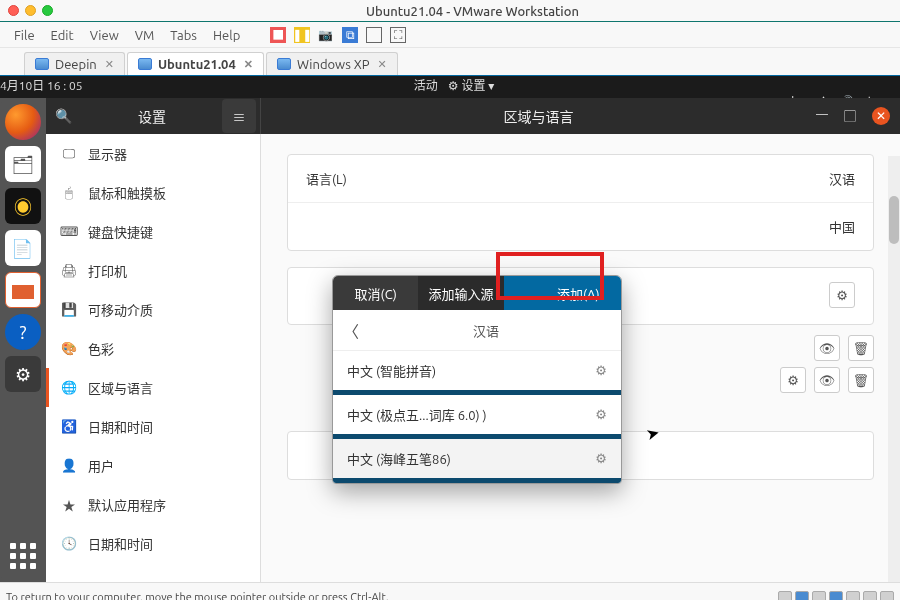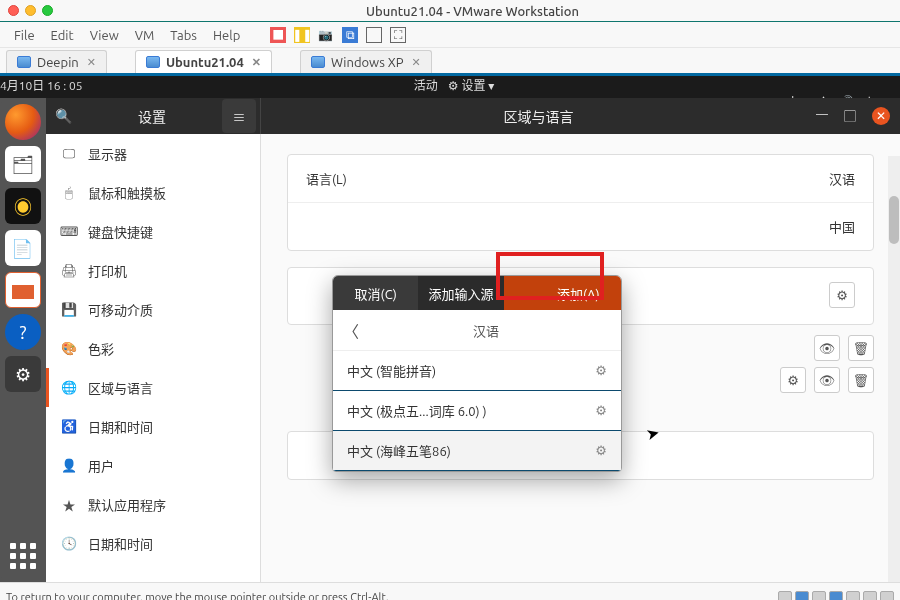--- a/index.html
+++ b/index.html
@@ -17,21 +17,21 @@
   
   .vm-menu { height: 26px; display: flex; align-items: center; gap: 4px; padding: 0 8px; background: #f8f8f8; border-bottom: 1px solid #e6e6e6; }
   .vm-menu span { padding: 3px 6px; color: #555; cursor: default; }
   .tb-icon { width: 16px; height: 16px; display: inline-flex; align-items: center; justify-content: center; font-size: 12px; margin-left: 4px; }
   .tb-icon.red { background: #e55; color: #fff; }
   .tb-icon.yel { background: #f0c420; color: #fff; }
   .tb-icon.blu { background: #3a7bd5; color: #fff; }
   .tb-icon.box { border: 1.5px solid #666; }
 
   
-  .vm-tabs { height: 28px; display: flex; align-items: flex-end; padding: 0 6px; background: #f8f8f8; border-bottom: 3px solid #0369a1; gap: 26px; }
+  .vm-tabs { height: 28px; display: flex; align-items: flex-end; padding: 0 24px; background: #f8f8f8; border-bottom: 1px solid #0369a1; }
   .vm-tab { display: flex; align-items: center; gap: 6px; padding: 4px 10px; margin-right: 2px; background: #f0f0f0; border: 1px solid #d0d0d0; border-bottom: none; border-radius: 3px 3px 0 0; color: #444; }
   .vm-tab.active { background: #fff; font-weight:700; }
   .vm-tab .mini { width: 14px; height: 12px; display:inline-block; background: linear-gradient(#7ab8f0,#4a8bd0); border:1px solid #3a7bd5; border-radius:2px; }
   .vm-tab .x { color:#888; font-size:11px; margin-left:2px;}
 
   
   .guest { position: relative; width: 100%; height: calc(600px - 22px - 26px - 28px - 18px); background: #aaa; overflow:hidden; }
 
   
   .gnome-topbar { height: 22px; background: #1b1b1b; color: #ddd; display: flex; align-items: center; font-size: 12px; flex-direction: column; }
@@ -79,26 +79,26 @@
   .small-btn-row{ display:flex; justify-content:flex-end; gap:8px; margin-top:-6px; margin-bottom:12px;}
   .icon-btn{ width:26px; height:26px; border:1px solid #ccc; border-radius:3px; background:#fff; display:inline-flex; align-items:center; justify-content:center; color:#555; font-size:13px;}
   .mini-text{ color:#14532d; font-size:13px;}
 
   
   .ais-dialog{ position:absolute; left:332px; top:199px; width:290px; background:#fff; border:1px solid #999; border-radius:6px 6px 4px 4px; box-shadow:0 8px 24px rgba(0,0,0,0.35); overflow:hidden; z-index:50;}
   .ais-header{ height:34px; display:flex;}
   .ais-header .seg{ flex:1; display:flex; align-items:center; justify-content:center; color:#fff; font-size:13px;}
   .ais-cancel{ background:#3a3a3a; flex:0 0 80px;}
   .ais-mid{ background:#2b2b2b;}
-  .ais-add{ background:#c2410c; flex:0 0 78px;padding-left:32px;}
+  .ais-add{ background:#0369a1; flex:0 0 78px;padding-left:32px;}
   .ais-body{ background:#fff;}
   .ais-langrow{ display:flex; align-items:center; padding:8px 10px; border-bottom:1px solid #eee;}
   .ais-langrow .back{ font-size:16px; color:#555; width:18px;}
   .ais-langrow .lang{ flex:1; text-align:center; color:#555;}
-  .ais-opt{ display:flex; align-items:center; justify-content:space-between; padding:10px 14px; border-bottom:1px solid #0c4a6e; font-size:13px;}
+  .ais-opt{ display:flex; align-items:center; justify-content:space-between; padding:10px 14px; border-bottom:5px solid #0c4a6e; font-size:13px;}
   .ais-opt.sel{ background:#f3f3f3;}
   .ais-opt .cfg{ color:#888; font-size:13px;}
 
   
   .highlight-box{ position:absolute; left:496px; top:176px; width:108px; height:48px; border:4px solid #e02020; z-index:60; pointer-events:none;}
 
   
   .cursor{ position:absolute; left:646px; top:348px; font-size:16px; color:#000; z-index:70; transform:rotate(-15deg);}
 
   

